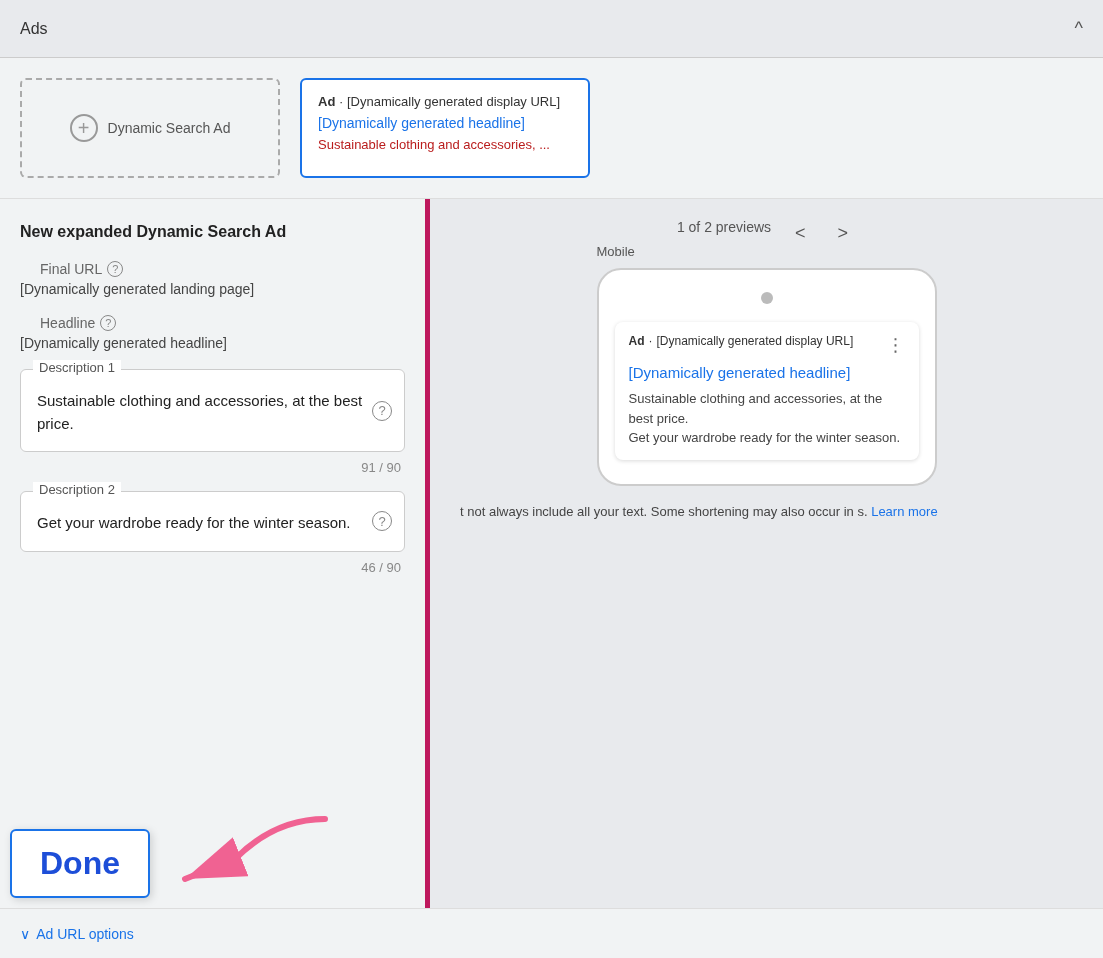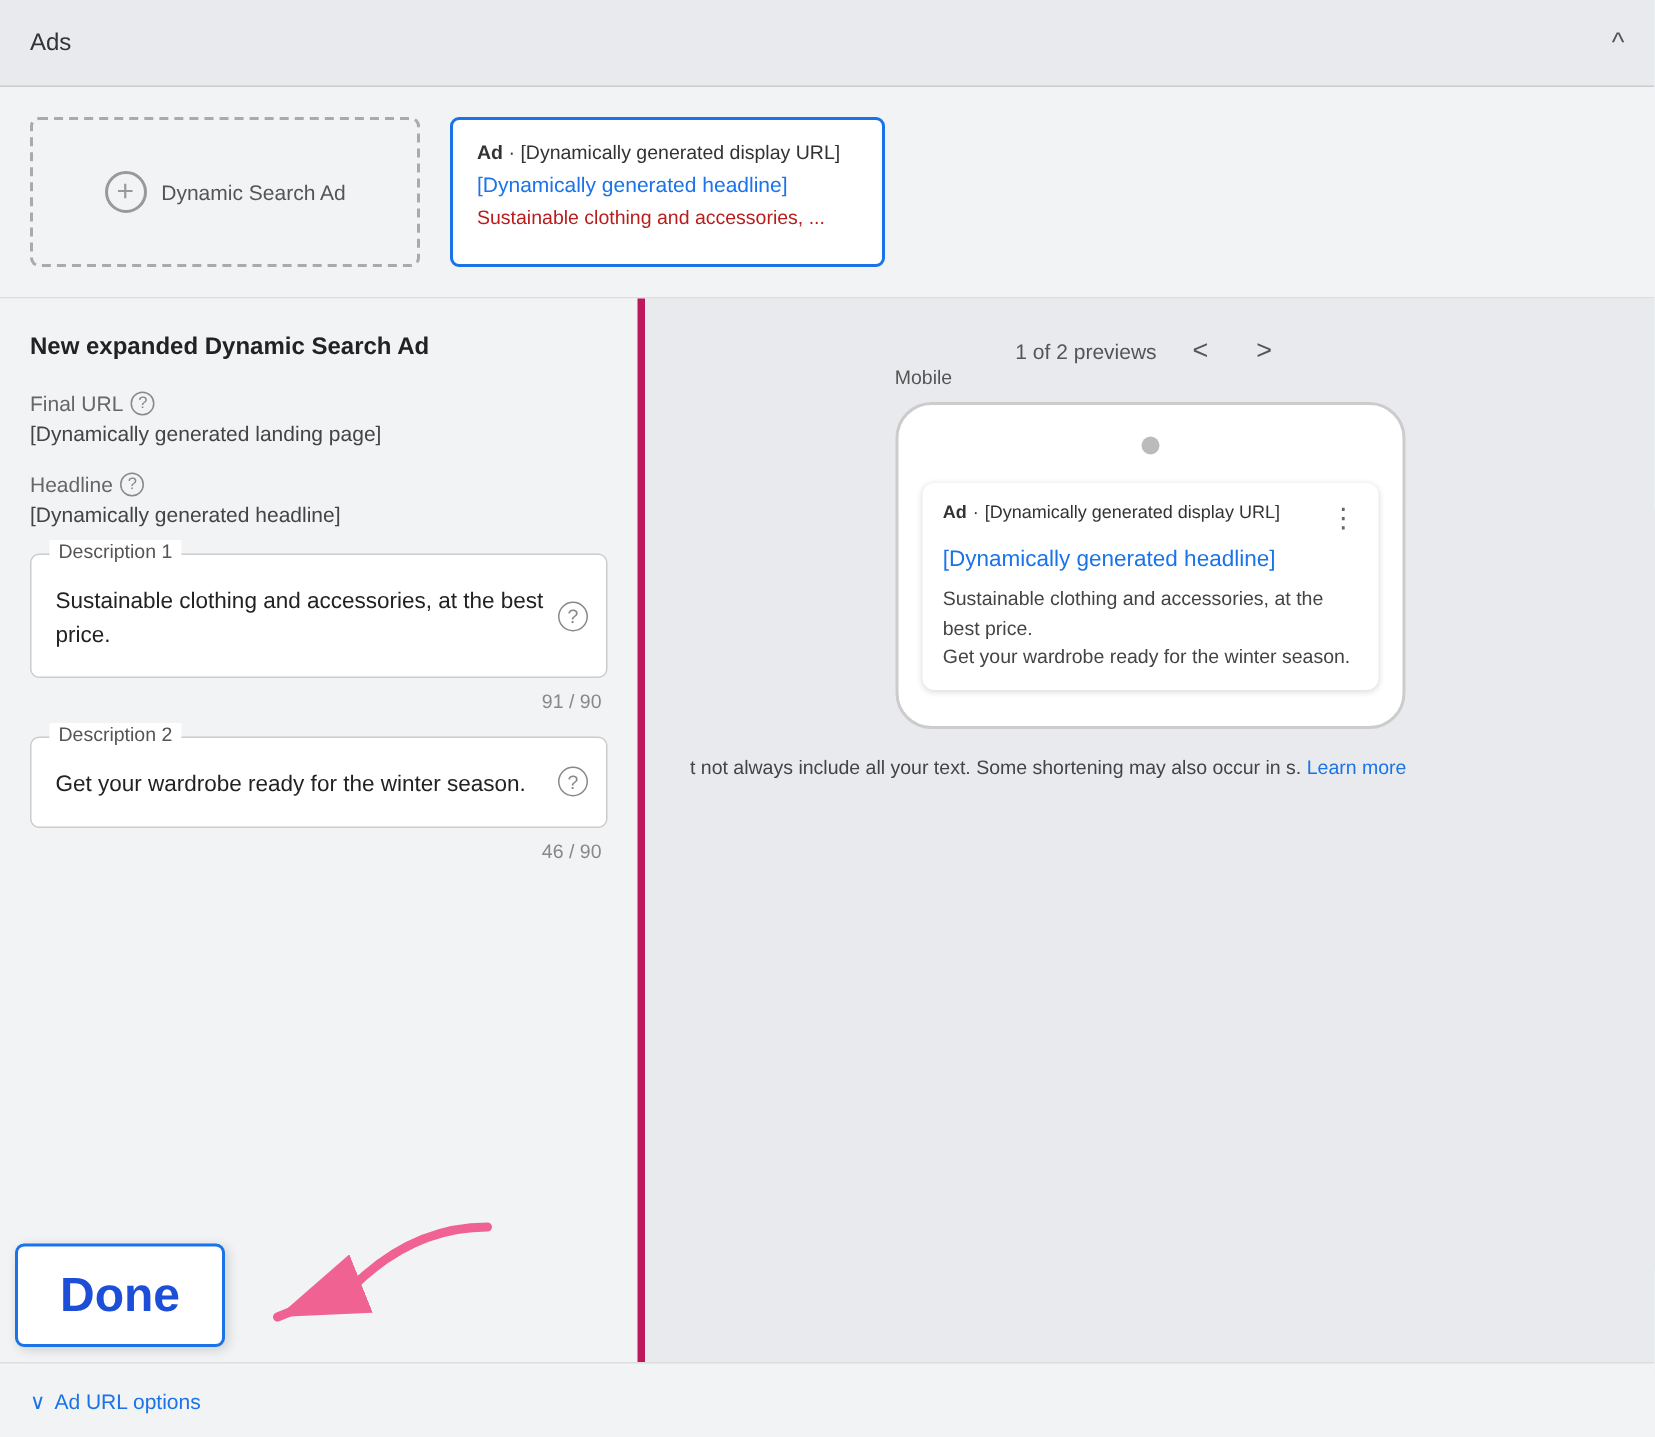--- a/index.html
+++ b/index.html
@@ -135,20 +135,21 @@
       color: #222;
       margin-bottom: 20px;
     }
     .left-panel .field-label {
       font-size: 14px;
       color: #666;
       display: flex;
       align-items: center;
       gap: 5px;
       margin-bottom: 4px;
+      margin-left: 20px;
     }
     .left-panel .field-value {
       font-size: 14px;
       color: #444;
       margin-bottom: 18px;
     }
     .help-icon {
       width: 16px;
       height: 16px;
       border-radius: 50%;
@@ -214,21 +215,20 @@
     .right-panel {
       flex: 1;
       background: #e8eaed;
       padding: 20px;
       position: relative;
       overflow: hidden;
     }
 
     .preview-header {
       display: flex;
-      align-items: center;
       justify-content: center;
       gap: 16px;
       margin-bottom: 20px;
     }
     .preview-nav-text {
       font-size: 14px;
       color: #555;
     }
     .preview-nav-btn {
       background: none;

